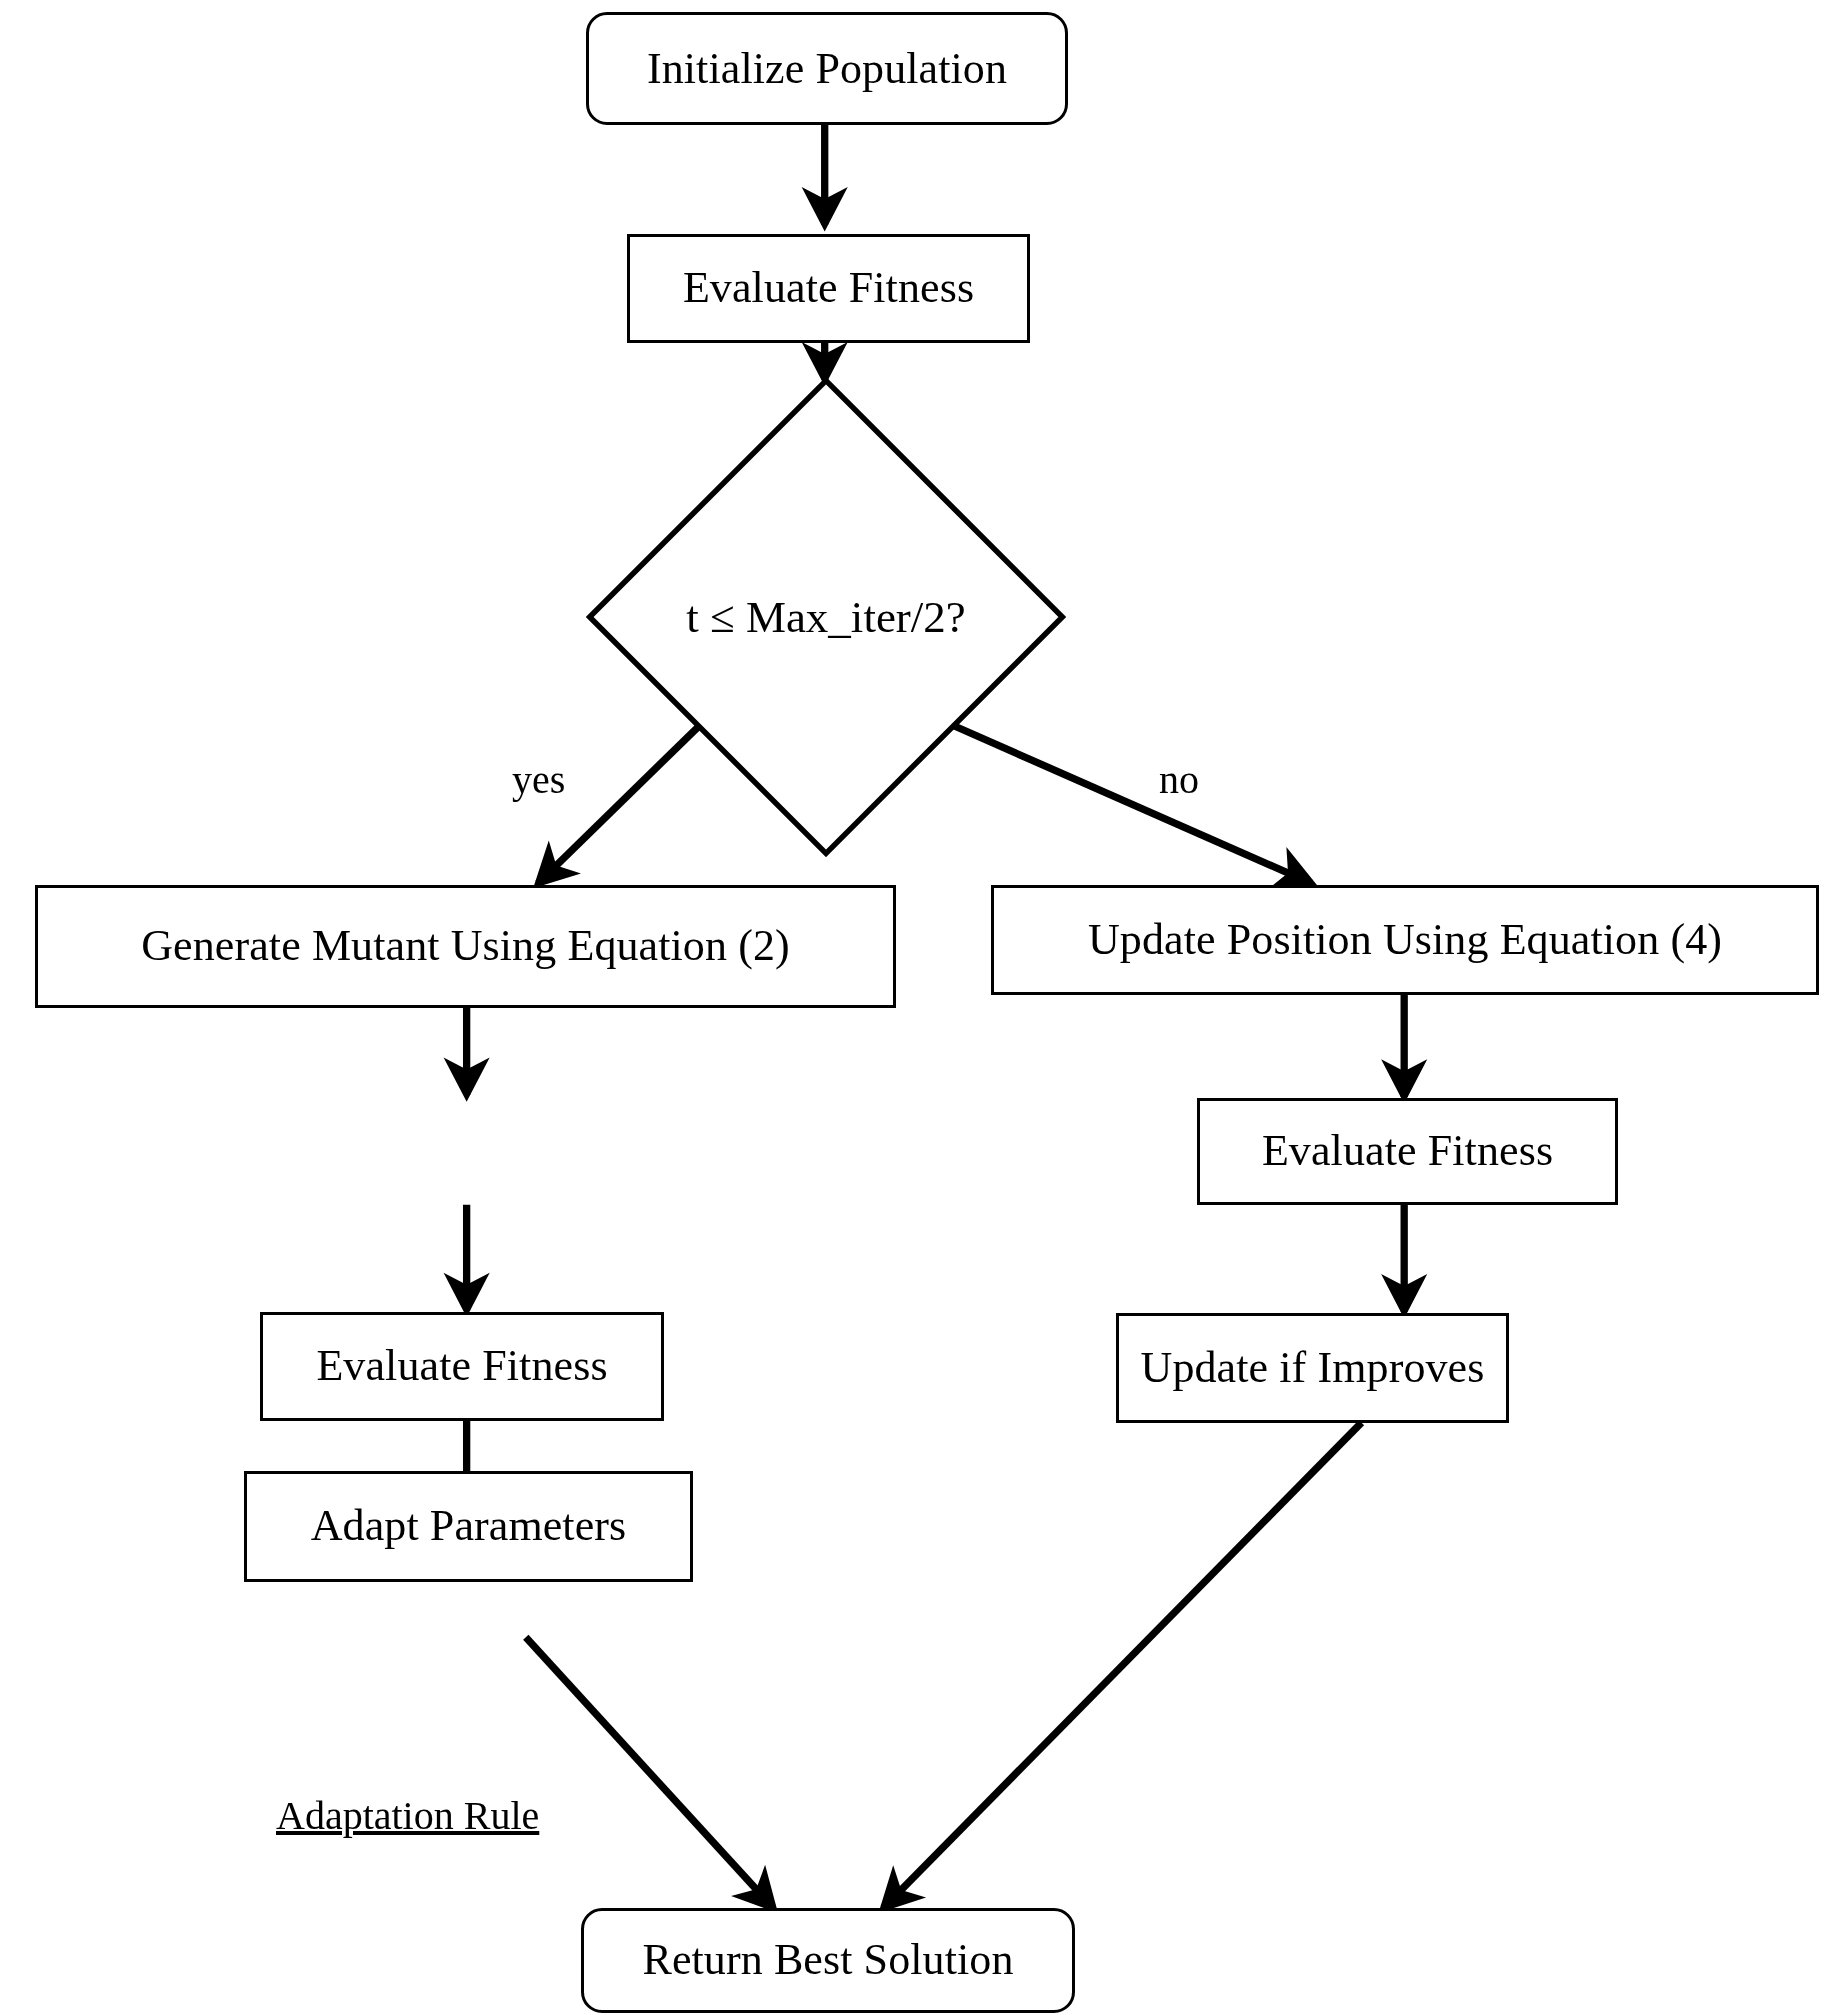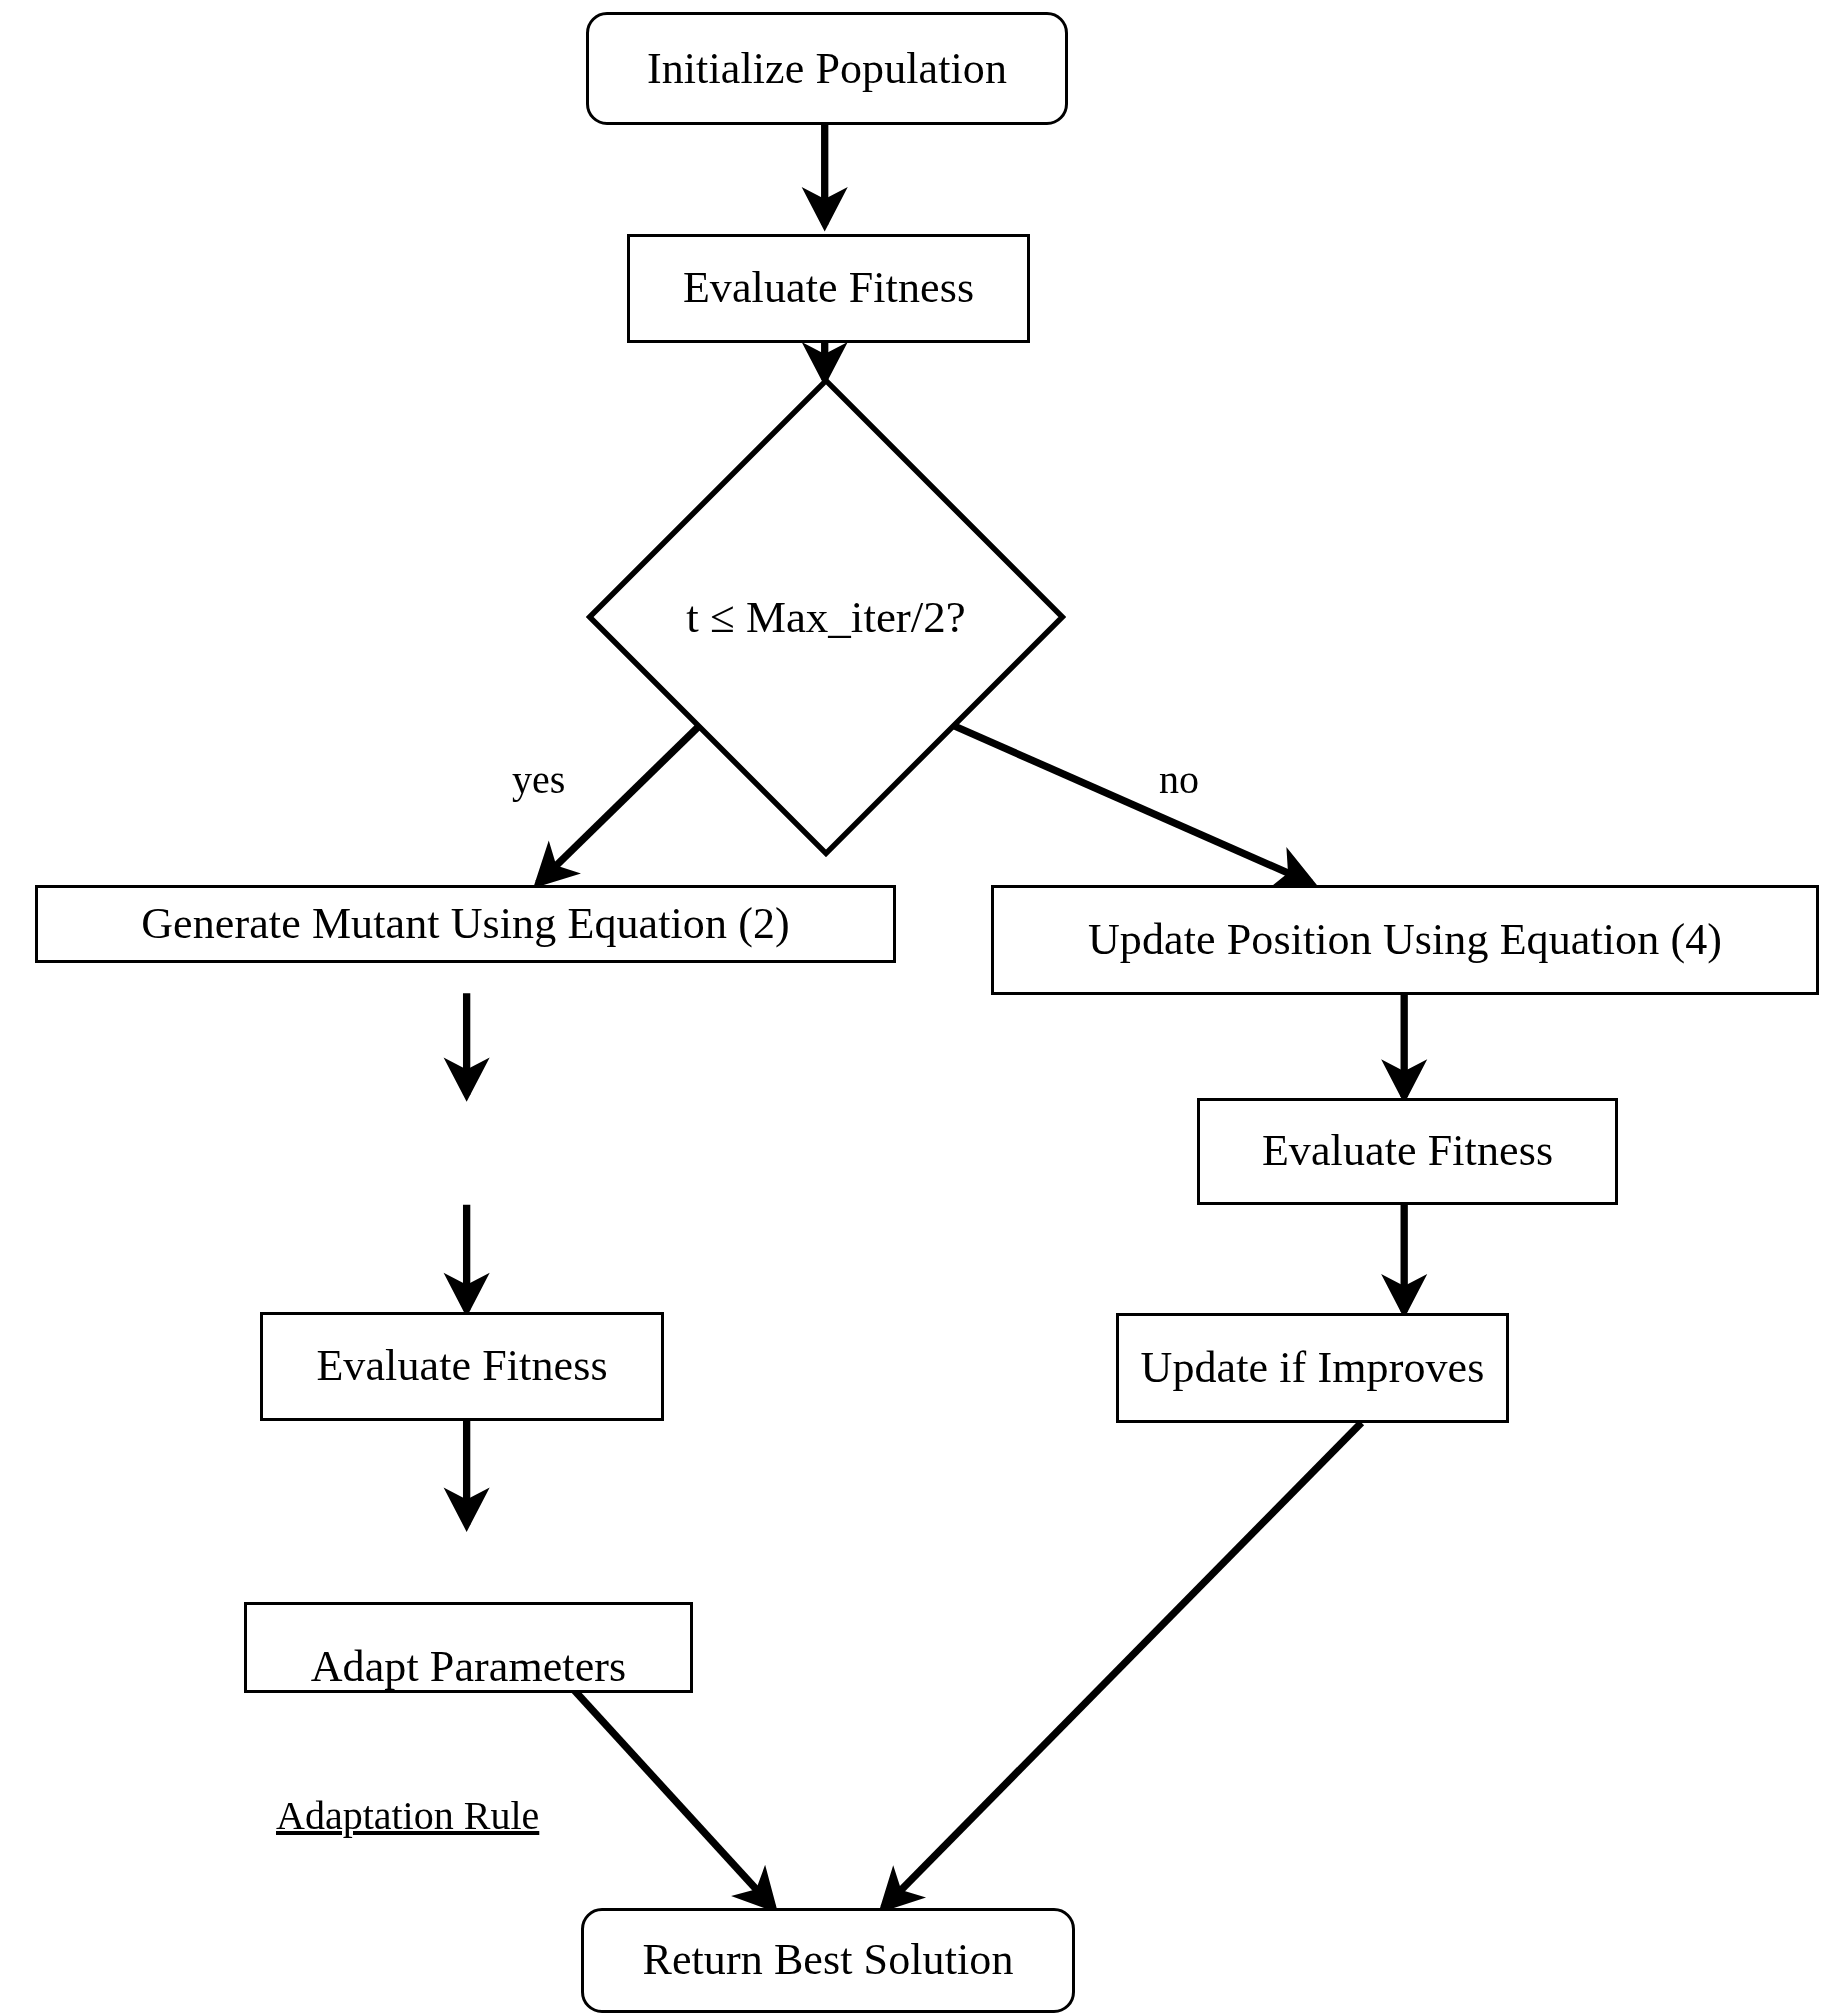--- a/index.html
+++ b/index.html
@@ -116,42 +116,42 @@
     <span class="label">Evaluate Fitness</span>
   </div>
 
   <div class="diamond-wrap" style="left:586px; top:377px; width:480px; height:480px;">
     <svg width="480" height="480" viewBox="0 0 786 786" xmlns="http://www.w3.org/2000/svg">
       <polygon points="393,6 780,393 393,780 6,393" fill="#ffffff" stroke="#000000" stroke-width="9"></polygon>
     </svg>
     <div class="diamond-label">t ≤ Max_iter/2?</div>
   </div>
 
-  <div class="node" style="left:35px; top:885px; width:861px; height:78px;">
+  <div class="node" style="left:35px; top:885px; width:861px; height:123px;">
     <span class="label">Generate Mutant Using Equation (2)</span>
   </div>
 
   <div class="node" style="left:991px; top:885px; width:828px; height:110px;">
     <span class="label">Update Position Using Equation (4)</span>
   </div>
 
 
   <div class="node" style="left:1197px; top:1098px; width:421px; height:107px;">
     <span class="label">Evaluate Fitness</span>
   </div>
 
   <div class="node" style="left:260px; top:1312px; width:404px; height:109px;">
     <span class="label">Evaluate Fitness</span>
   </div>
 
   <div class="node" style="left:1116px; top:1313px; width:393px; height:110px;">
     <span class="label">Update if Improves</span>
   </div>
 
-  <div class="node" style="left:244px; top:1602px; width:449px; height:91px;align-items:flex-end;">
+  <div class="node" style="left:244px; top:1471px; width:449px; height:111px;">
     <span class="label">Adapt Parameters</span>
   </div>
 
   <div class="node rounded" style="left:581px; top:1908px; width:494px; height:105px;">
     <span class="label">Return Best Solution</span>
   </div>
 
   <div class="edge-label" style="left:512px; top:756px;">yes</div>
 
   <div class="edge-label" style="left:1159px; top:756px;">no</div>

